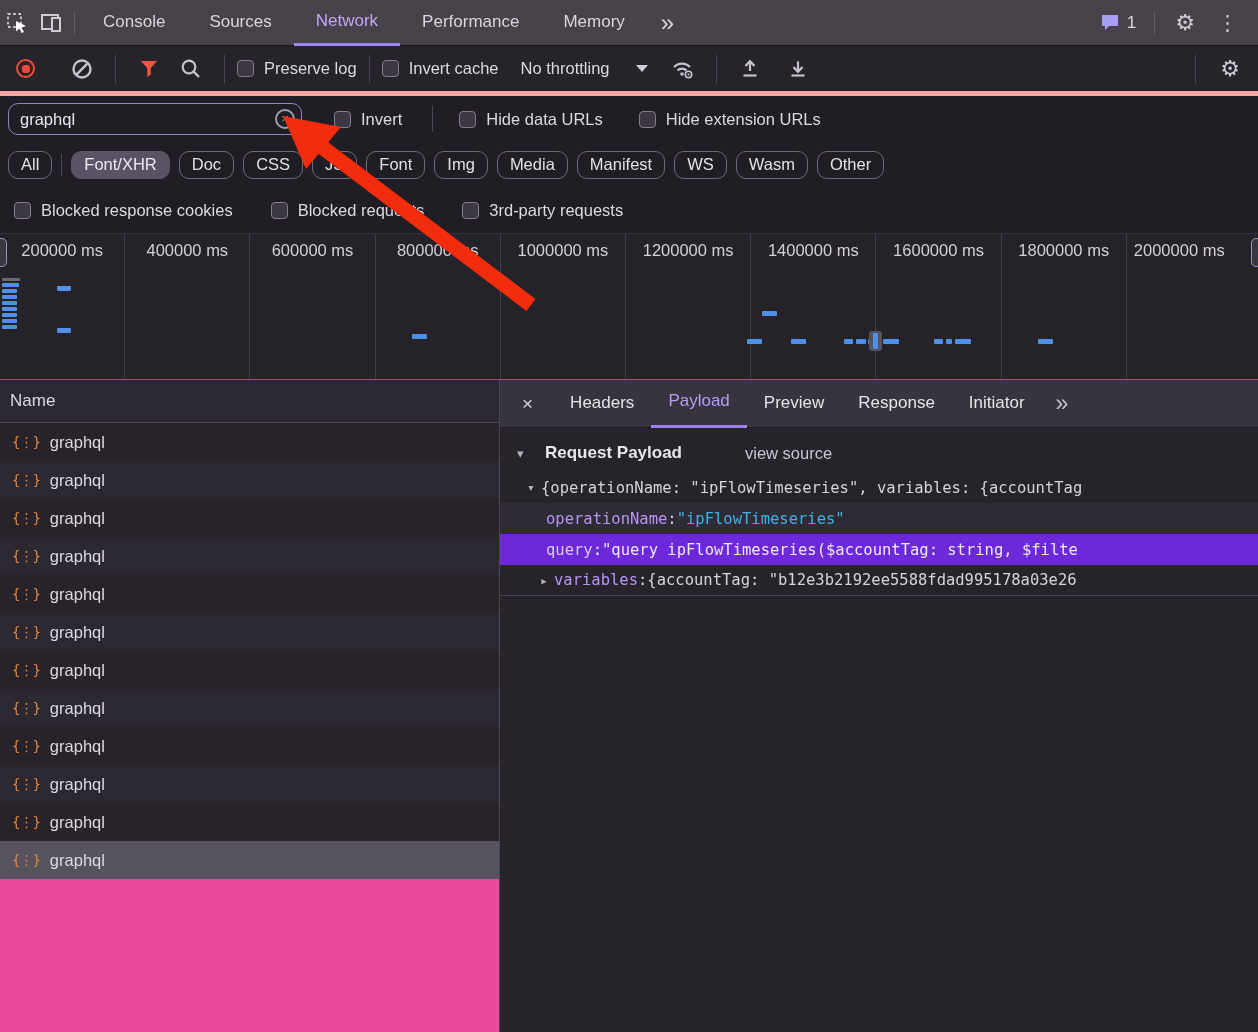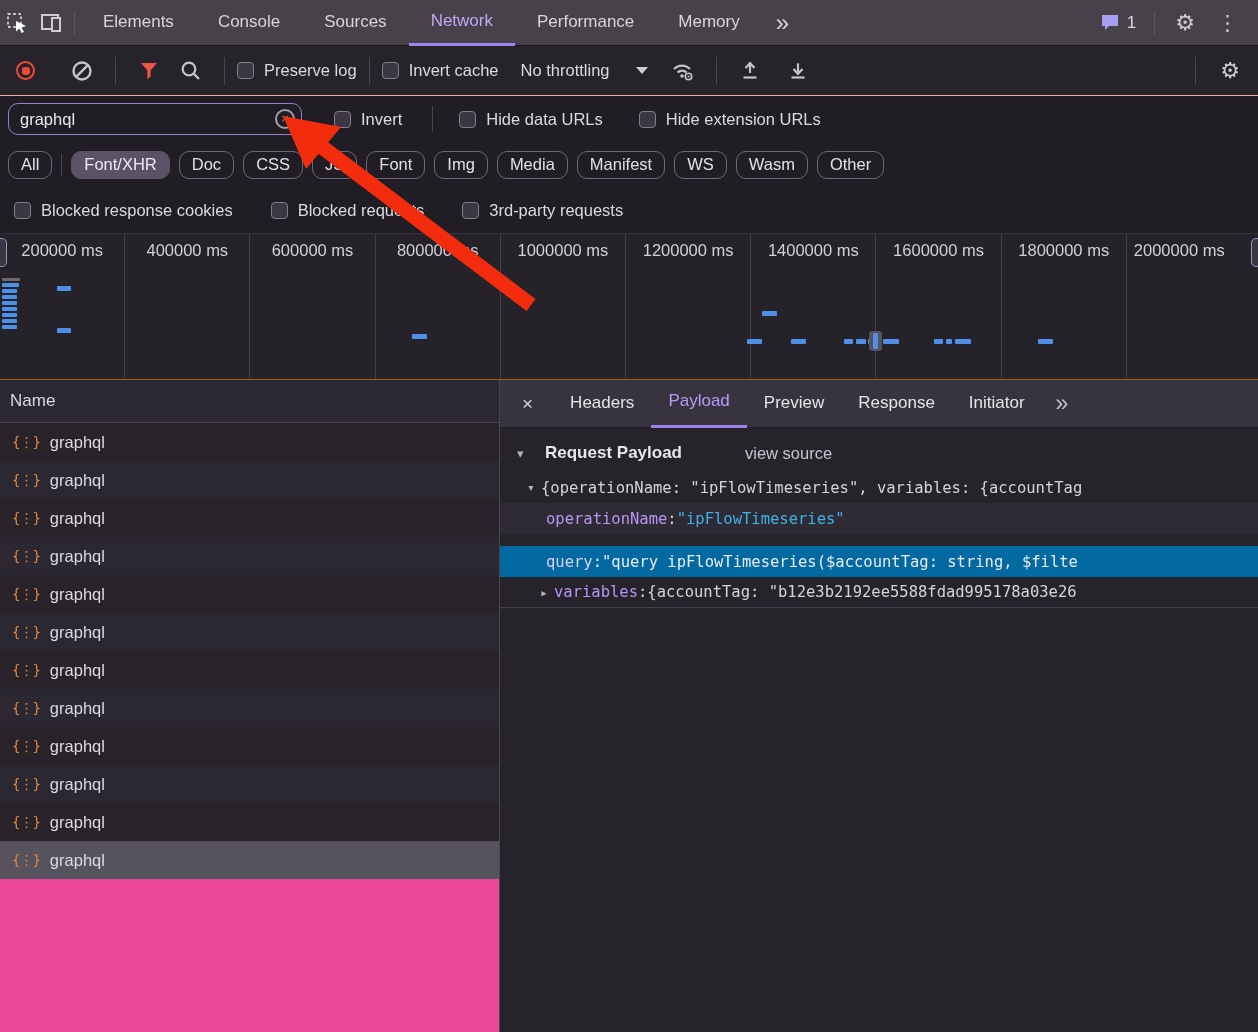--- a/index.html
+++ b/index.html
@@ -20,21 +20,21 @@
   .tab.sel { color:#c0a7f8; border-bottom:3px solid #a183f0; line-height:41px; }
   .more-chevron { font-size:24px; color:#d9d5de; padding:0 14px; line-height:42px; }
   .tb-right { margin-left:auto; display:flex; align-items:center; padding-right:10px; }
   .issues { display:flex; align-items:center; gap:7px; padding:0 10px; }
   .issues .count { font-size:17px; color:#d9d5de; }
   .glyph { color:#cfccd5; }
   .gear { font-size:22px; padding:0 12px; }
   .kebab { font-size:21px; padding:0 10px; letter-spacing:0; }
 
   
-  .toolbar { height:50px; background:#27232b; display:flex; align-items:center; border-bottom:1px solid #fca5a5; padding-left:16px; }
+  .toolbar { height:50px; background:#27232b; display:flex; align-items:center; border-bottom:5px solid #fca5a5; padding-left:16px; }
   .toolbar .vdiv { height:28px; margin:0 12px; }
   .rec { position:relative; width:19px; height:19px; border:2.5px solid #ee4937; border-radius:50%; margin-right:26px; }
   .rec::after { content:""; position:absolute; inset:3.5px; background:#ee4937; border-radius:3px; }
   .tb-icon { display:flex; align-items:center; justify-content:center; width:26px; height:26px; margin:0 8px; }
   .cb { width:17px; height:17px; border:1.5px solid #827d89; border-radius:4px; background:#3c3843; flex:0 0 auto; }
   .cb-item { display:flex; align-items:center; gap:10px; font-size:16.5px; color:#dcd9e1; white-space:nowrap; }
   .throttle { display:flex; align-items:center; gap:26px; margin-left:22px; font-size:16.5px; }
   .caret-down { width:0; height:0; border-left:6px solid transparent; border-right:6px solid transparent; border-top:7px solid #cfccd5; }
   .toolbar .spacer { flex:1; }
 
@@ -99,21 +99,21 @@
   .payload { padding-top:6px; font-family:"DejaVu Sans Mono", monospace; font-size:15.5px; }
   .p-header { height:38px; display:flex; align-items:center; padding-left:17px;
     font-family:"Liberation Sans", sans-serif; }
   .p-title { font-weight:bold; font-size:17px; color:#e8e5ec; margin-left:14px; }
   .p-viewsource { margin-left:63px; font-size:16.5px; color:#c9c5d0; }
   .tri { color:#b5b1bd; font-size:13px; width:14px; display:inline-block; }
   .p-line { height:31px; display:flex; align-items:center; white-space:nowrap; overflow:hidden; }
   .p-summary { padding-left:27px; color:#d6d3db; }
   .p-summary .mono { color:#d6d3db; }
   .p-op { background:#2f2b35; padding-left:46px; }
-  .p-query { background:#0369a1; padding-left:46px;margin-top:12px; }
+  .p-query { background:#6d28d9; padding-left:46px; }
   .p-vars { padding-left:40px; border-bottom:1px solid #454150; }
   .k { color:#b795f5; }
   .k.lite { color:#d9cdf5; }
   .punc { color:#d6d3db; }
   .v-cyan { color:#3cb3e8; }
   .v-lite { color:#eceaf1; }
   .v-grey { color:#d6d3db; }
 
   
   .arrow-overlay { position:absolute; left:0; top:0; z-index:40; pointer-events:none; }
@@ -133,21 +133,20 @@
       </svg>
     </span>
     <span class="icon-btn">
       <svg class="ico" width="24" height="22" viewBox="0 0 24 22">
         <rect x="3" y="3" width="16" height="14" fill="none" stroke="#cfccd5" stroke-width="2"></rect>
         <rect x="13" y="6" width="8" height="13" fill="#474149" stroke="#cfccd5" stroke-width="2"></rect>
       </svg>
     </span>
     <div class="vdiv"></div>
     <div class="tabs">
-        <div class="tab">Elements</div>
         <div class="tab">Console</div>
         <div class="tab">Sources</div>
         <div class="tab sel">Network</div>
         <div class="tab">Performance</div>
         <div class="tab">Memory</div>
       </div>
     <span class="more-chevron">»</span>
     <div class="tb-right">
       <span class="issues">
         <svg class="ico" width="20" height="19" viewBox="0 0 20 19">

